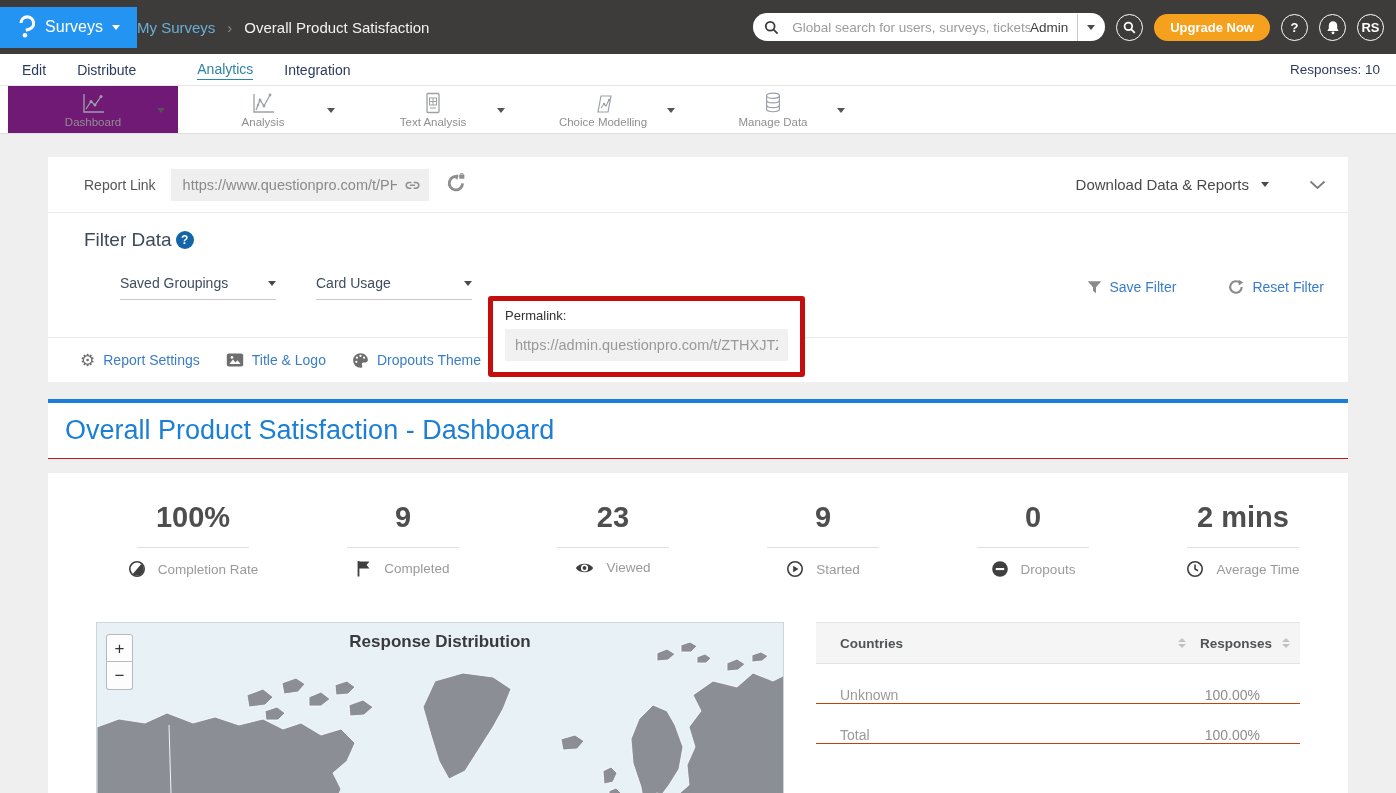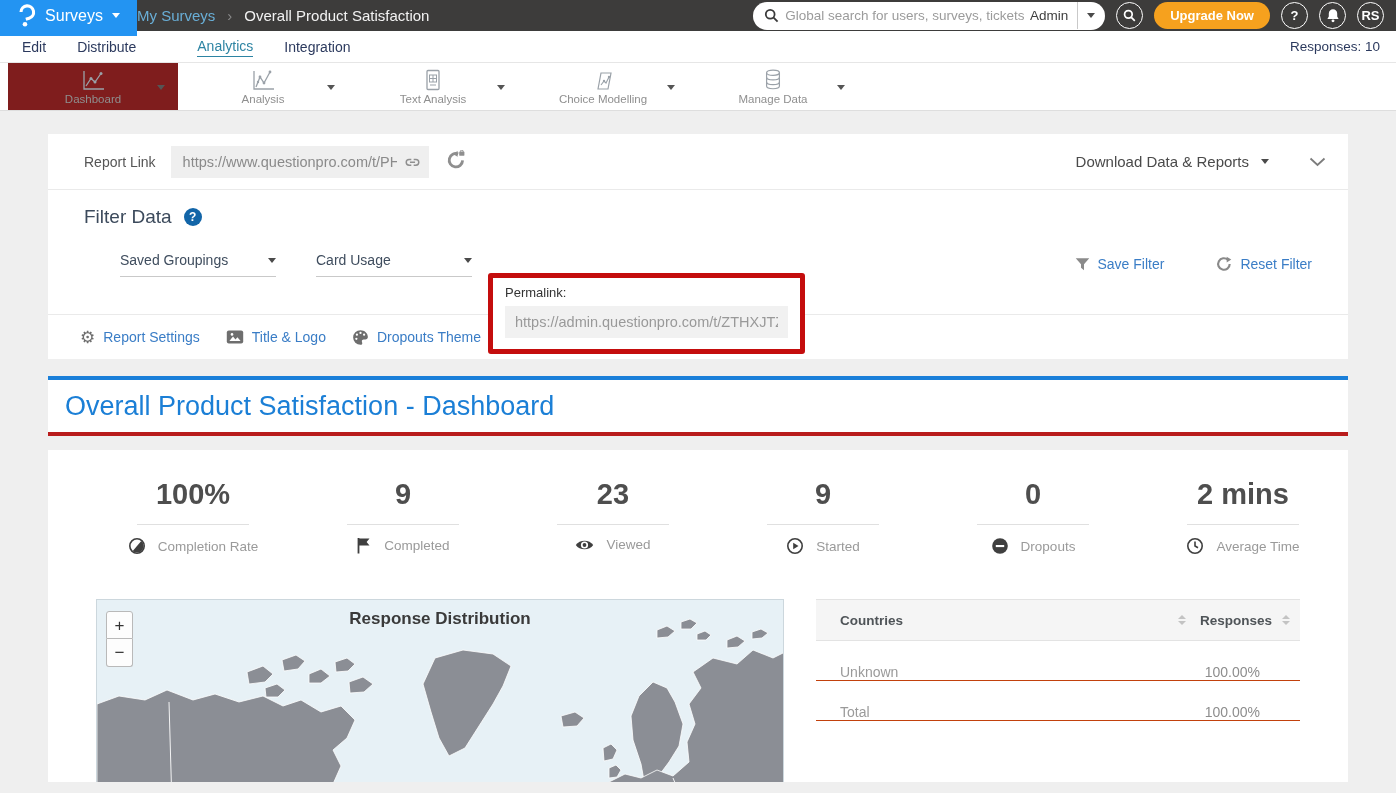--- a/index.html
+++ b/index.html
@@ -1,86 +1,86 @@
 <!DOCTYPE html>
 <html><head>
 <meta charset="utf-8">
 <style>
   * { box-sizing: border-box; margin: 0; padding: 0; }
   html,body { width:1396px; height:793px; overflow:hidden; }
   body { font-family:"Liberation Sans", sans-serif; background:#efefef; position:relative; }
 
   
-  .header { height:31px; background:#3d3c3b; display:flex; align-items:center; }
+  .header { height:54px; background:#3d3c3b; display:flex; align-items:center; }
   .logo-block { width:137px; height:41px; background:#2394f2; display:flex; align-items:center; justify-content:center; gap:9px; color:#fff; cursor:pointer; flex:0 0 auto; }
   .logo-block .menu-label { font-size:16px; }
   .caret { width:0; height:0; border-left:4.5px solid transparent; border-right:4.5px solid transparent; border-top:5px solid #fff; display:inline-block; }
   .caret-dark { border-top-color:#4a4a4a; }
   .breadcrumb { display:flex; align-items:center; gap:12px; font-size:15px; }
   .bc-link { color:#69aed6; cursor:pointer; }
   .bc-sep { color:#8a8a8a; font-size:15px; }
   .bc-current { color:#f2f2f2; }
   .header-right { margin-left:auto; display:flex; align-items:center; gap:11px; padding-right:12px; }
   .search-pill { width:352px; height:28px; background:#fff; border-radius:14px; display:flex; align-items:center; padding:0 10px 0 11px; }
-  .search-pill input { border:none; outline:none; flex:1; font-size:13.5px; color:#444; margin-left:6px; font-family:"Liberation Sans",sans-serif; }
+  .search-pill input { border:none; outline:none; flex:1; font-size:13.5px; color:#444; margin-left:13px; font-family:"Liberation Sans",sans-serif; }
   .search-pill input::placeholder { color:#9b9b9b; }
   .search-scope { font-size:13.5px; color:#3e3e3e; margin-right:9px; cursor:pointer; }
   .pill-divider { width:1px; height:27px; background:#c9c9c9; margin-right:9px; }
   .circle-btn { width:27px; height:27px; border-radius:50%; background:transparent; border:1.5px solid #fff; color:#fff; display:flex; align-items:center; justify-content:center; font-size:13px; font-weight:bold; cursor:pointer; font-family:"Liberation Sans",sans-serif; flex:0 0 auto; }
   .upgrade-btn { height:27px; padding:0 16px; border:none; border-radius:14px; background:#f6a11e; color:#fff; font-size:13px; font-weight:bold; cursor:pointer; font-family:"Liberation Sans",sans-serif; }
 
   
   .tabs-row { height:32px; background:#fff; border-bottom:1px solid #e6e6e6; display:flex; align-items:center; padding:0 16px 0 22px; }
   .tab { font-size:14px; color:#2c3a5e; margin-right:31px; cursor:pointer; padding:2px 0; }
   .tab.active { color:#2d84a3; border-bottom:1px solid #2d84a3;margin-left:30px; }
   .responses-label { margin-left:auto; font-size:13.5px; color:#2c3a5e; }
 
   
   .toolbar { height:48px; background:#fff; border-bottom:1px solid #dedede; display:flex; padding-left:8px; }
   .tool-group { width:170px; position:relative; display:flex; flex-direction:column; align-items:center; justify-content:center; cursor:pointer; }
-  .tool-group.active { background:#7f1d1d; }
+  .tool-group.active { background:#701a75; }
   .tool-group .t-label { font-size:11.5px; color:#8f8f8f; margin-top:2px; }
   .tool-group .g-caret { position:absolute; right:13px; top:22px; border-top-color:#555; }
   .tool-icon { height:22px; display:flex; align-items:flex-end; }
 
   
   .card { width:1300px; margin:0 48px; background:#fff; }
   .card1 { margin-top:23px; }
 
   .report-row { height:56px; display:flex; align-items:center; padding:0 22px 0 36px; border-bottom:1px solid #eaeaea; }
   .rl-label { font-size:14px; color:#555; margin-right:15px; }
   .rl-input-wrap { position:relative; width:258px; }
   .rl-input-wrap input { width:258px; height:32px; background:#efefef; border:none; outline:none; padding:0 32px 0 12px; font-size:14.5px; color:#8a8a8a; font-family:"Liberation Sans",sans-serif; }
   .rl-link-icon { position:absolute; right:8px; top:8px; }
   .secure-icon { margin-left:17px; cursor:pointer; }
   .download-group { margin-left:auto; display:flex; align-items:center; gap:12px; cursor:pointer; }
   .download-label { font-size:15px; color:#4a4a4a; }
   .collapse-chevron { margin-left:40px; cursor:pointer; display:flex; }
 
   .filter-section { position:relative; height:125px; border-bottom:1px solid #eaeaea; }
-  .filter-title { position:absolute; left:36px; top:16px; display:flex; align-items:center; gap:12px; }
+  .filter-title { position:absolute; left:36px; top:16px; display:flex; align-items:center; gap:4px; }
   .filter-title span.t { font-size:19px; color:#3c4a5c; }
   .help-circle { width:18px; height:18px; border-radius:50%; background:#1265a8; color:#fff; font-size:12px; font-weight:bold; display:flex; align-items:center; justify-content:center; cursor:pointer; }
   .selects-row { position:absolute; left:72px; top:62px; display:flex; gap:40px; }
   .ui-select { width:156px; display:flex; align-items:center; justify-content:space-between; border-bottom:1px solid #c9c9c9; padding-bottom:8px; cursor:pointer; }
   .ui-select span { font-size:14px; color:#3f4d5e; }
   .highlight-box { position:absolute; left:440px; top:83px; width:317px; height:81px; border:5px solid #c40d0d; border-radius:3px; background:#fff; padding:7px 12px; }
   .pl-label { font-size:13px; color:#333; }
   .highlight-box input { margin-top:6px; width:100%; height:32px; background:#f1f1f1; border:none; outline:none; padding:0 10px; font-size:14.5px; color:#999; font-family:"Liberation Sans",sans-serif; }
-  .filter-btns { position:absolute; top:66px; right:36px; display:flex; gap:52px; }
+  .filter-btns { position:absolute; top:66px; right:24px; display:flex; gap:52px; }
   .flt-btn { display:flex; align-items:center; gap:8px; cursor:pointer; }
   .flt-btn span { font-size:14px; color:#3a7dc6; }
 
   .actions-row { height:44px; display:flex; align-items:center; padding-left:32px; gap:26px; }
   .action-link { display:flex; align-items:center; gap:8px; cursor:pointer; }
   .action-link span.lbl { font-size:14px; color:#3a7dc6; }
   .gear-glyph { font-size:17px; color:#6e6e6e; line-height:1; }
 
   .blue-bar { width:1300px; height:4px; margin:17px 48px 0; background:#1a7fd9; }
-  .title-band { width:1300px; margin:0 48px; background:#fff; height:56px; display:flex; align-items:center; padding-left:17px; border-bottom:4px solid #b91c1c; }
+  .title-band { width:1300px; margin:0 48px; background:#fff; height:56px; display:flex; align-items:center; padding-left:17px; border-bottom:1px solid #b91c1c; }
   .title-band h1 { font-size:27px; font-weight:normal; color:#1b7fd6; }
 
   .card2 { margin-top:14px; height:332px; overflow:hidden; }
   .stats-row { display:flex; padding-top:28px;margin-left:40px; }
   .stat-cell { flex:1; text-align:center; }
   .stat-value { font-size:29px; font-weight:bold; color:#4e4e4e; }
   .stat-line { width:112px; border:none; border-top:1px solid #e0e0e0; margin:13px auto 12px; }
   .stat-label-row { display:inline-flex; align-items:center; gap:12px; }
   .stat-label-row span { font-size:13.5px; color:#9a9a9a; }
 

